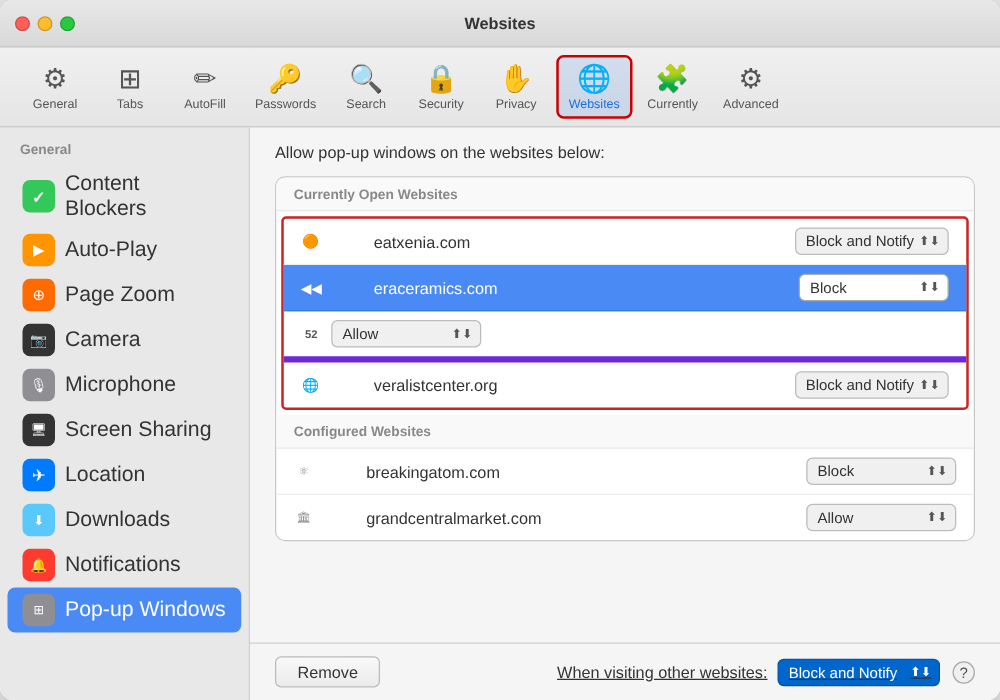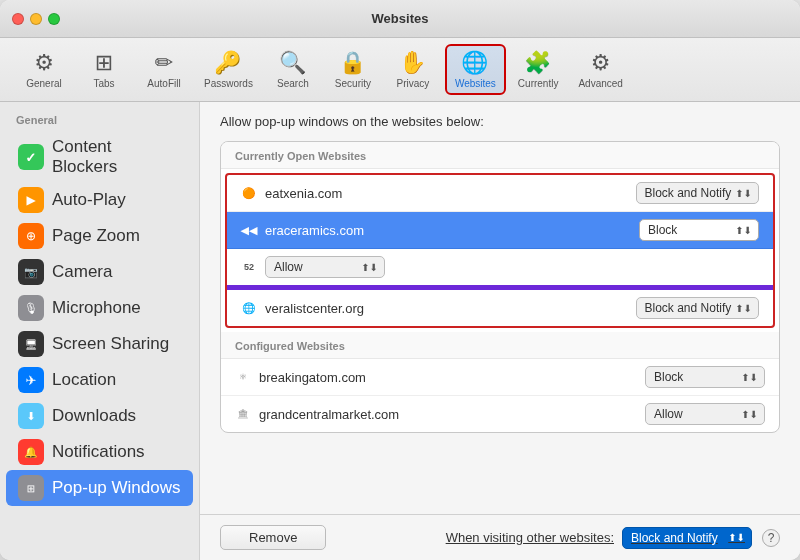--- a/index.html
+++ b/index.html
@@ -222,20 +222,21 @@
       display: flex;
       align-items: center;
       justify-content: center;
       font-size: 11px;
     }
 
     .site-name {
       flex: 1;
       font-size: 13px;
       color: #333;
+      margin-left: 34px;
     }
 
     .dropdown-control {
       display: flex;
       align-items: center;
       background: #f0f0f0;
       border: 1px solid #bbb;
       border-radius: 5px;
       padding: 3px 6px 3px 8px;
       font-size: 12px;
@@ -262,21 +263,21 @@
       padding: 10px 20px;
       background: #f5f5f5;
       border-top: 1px solid #d0d0d0;
       flex-shrink: 0;
     }
 
     .remove-btn {
       background: linear-gradient(to bottom, #f9f9f9, #ebebeb);
       border: 1px solid #bbb;
       border-radius: 5px;
-      padding: 4px 28px;
+      padding: 4px 17px;
       font-size: 13px;
       cursor: pointer;
       color: #333;
     }
 
     .visiting-label {
       margin-left: auto;
       font-size: 13px;
       color: #333;
       display: flex;

